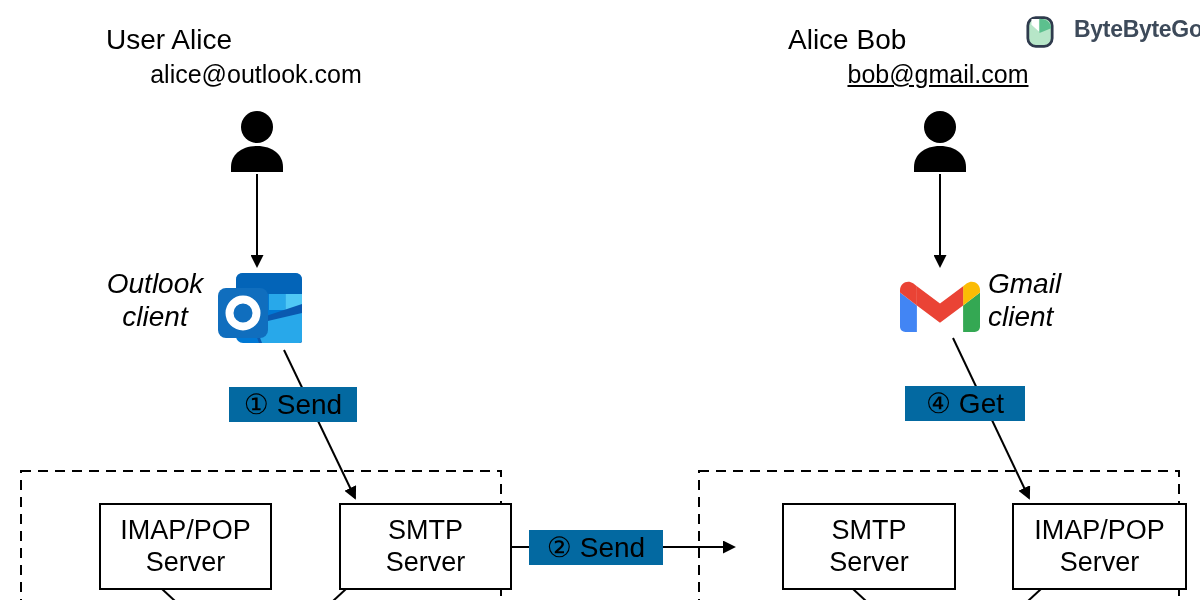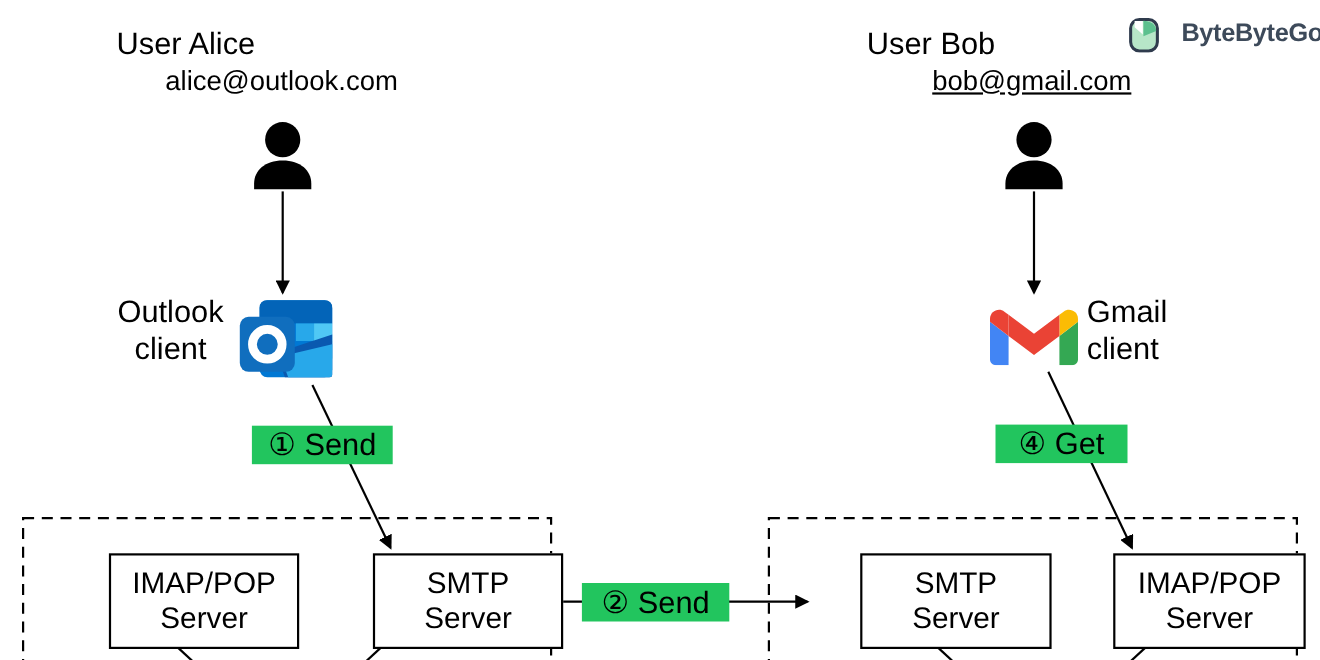--- a/index.html
+++ b/index.html
@@ -3,23 +3,23 @@
 <meta charset="utf-8">
 <style>
   html, body { margin: 0; padding: 0; background: #fff; }
   .canvas {
     position: relative; width: 1200px; height: 600px; background: #ffffff;
     font-family: "Liberation Sans", sans-serif; color: #000; overflow: hidden;
   }
   .abs { position: absolute; }
   .user-title { font-size: 28px; text-align: left; width: 300px; }
   .user-email { font-size: 25px; text-align: center; width: 300px; }
-  .client-label { font-size: 28px; line-height: 1.17; white-space: pre-line; }
+  .client-label { font-size: 28px; line-height: 1.17; white-space: pre-line; font-style: italic; }
   .step-label {
-    font-size: 28px; background: #22c55e; text-align: center;
+    font-size: 28px; background: #0369a1; text-align: center;
     padding: 1px 4px; z-index: 3; white-space: nowrap;
   }
   .server-box {
     position: absolute; border: 2px solid #000; background: #fff;
     display: flex; align-items: center; justify-content: center;
     text-align: center; font-size: 27px; line-height: 1.17;
     white-space: pre-line; z-index: 2; box-sizing: border-box; margin-left: 44px;
   }
   .lines-layer { position: absolute; left: 0; top: 0; z-index: 1; }
   .icon-layer { z-index: 2; }
@@ -62,21 +62,21 @@
     <span class="brand-text">ByteByteGo</span>
   </div>
 
   <div class="abs user-title" style="left:106px; top:24px;">User Alice</div>
   <div class="abs user-email" style="left:106px; top:60px;">alice@outlook.com</div>
   <svg class="abs icon-layer" style="left:227px; top:111px;" width="60" height="62" viewBox="0 0 60 62">
     <circle cx="30" cy="16" r="16" fill="#000"></circle>
     <path d="M30,35 C14,35 4,44 4,56 L4,61 L56,61 L56,56 C56,44 46,35 30,35 Z" fill="#000"></path>
   </svg>
 
-  <div class="abs user-title" style="left:788px; top:24px;">User Bob</div>
+  <div class="abs user-title" style="left:788px; top:24px;">Alice Bob</div>
   <div class="abs user-email" style="left:788px; top:60px;text-decoration:underline;">bob@gmail.com</div>
   <svg class="abs icon-layer" style="left:910px; top:111px;" width="60" height="62" viewBox="0 0 60 62">
     <circle cx="30" cy="16" r="16" fill="#000"></circle>
     <path d="M30,35 C14,35 4,44 4,56 L4,61 L56,61 L56,56 C56,44 46,35 30,35 Z" fill="#000"></path>
   </svg>
 
   <div class="abs client-label" style="left:95px; top:268px; width:120px; text-align:center;">Outlook
 client</div>
   <svg class="abs icon-layer" style="left:216px; top:270px;" width="88" height="76" viewBox="0 0 88 76">
     <rect x="20" y="3" width="66" height="70" rx="7" fill="#0078d4"></rect>

